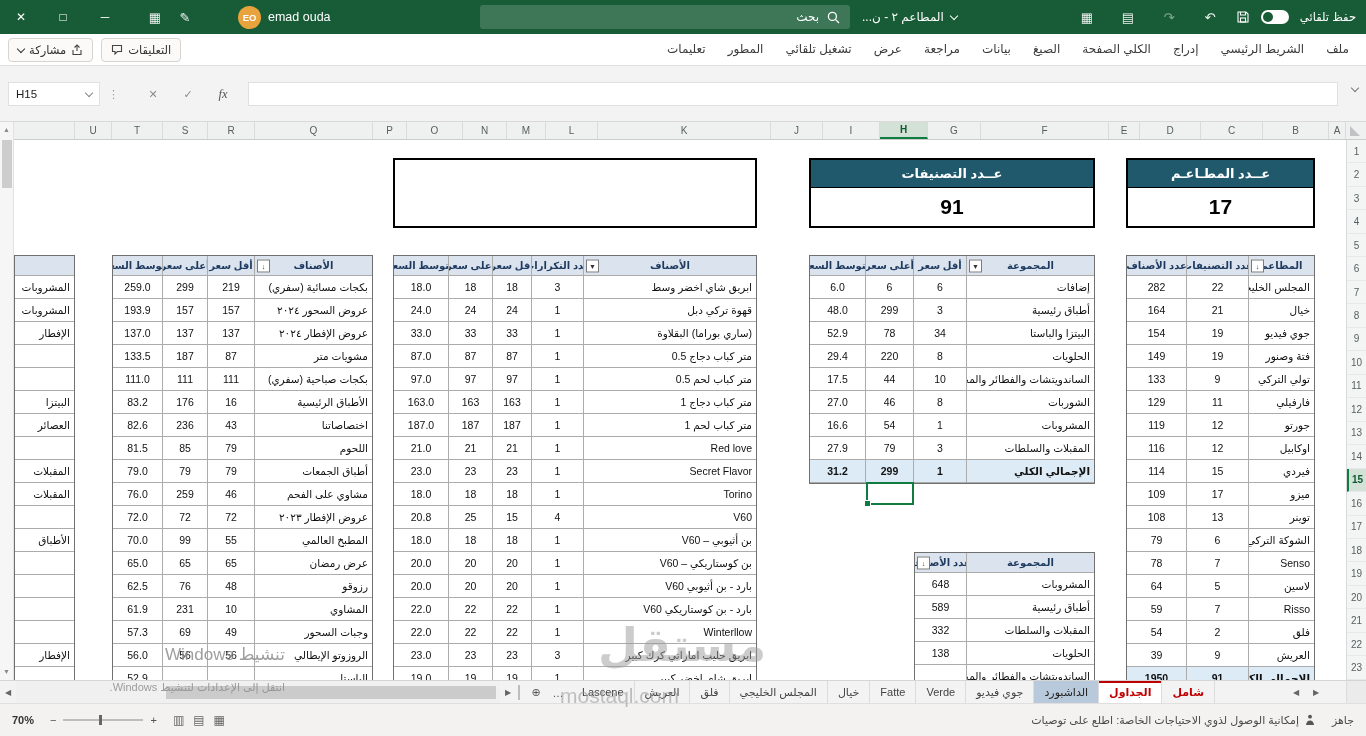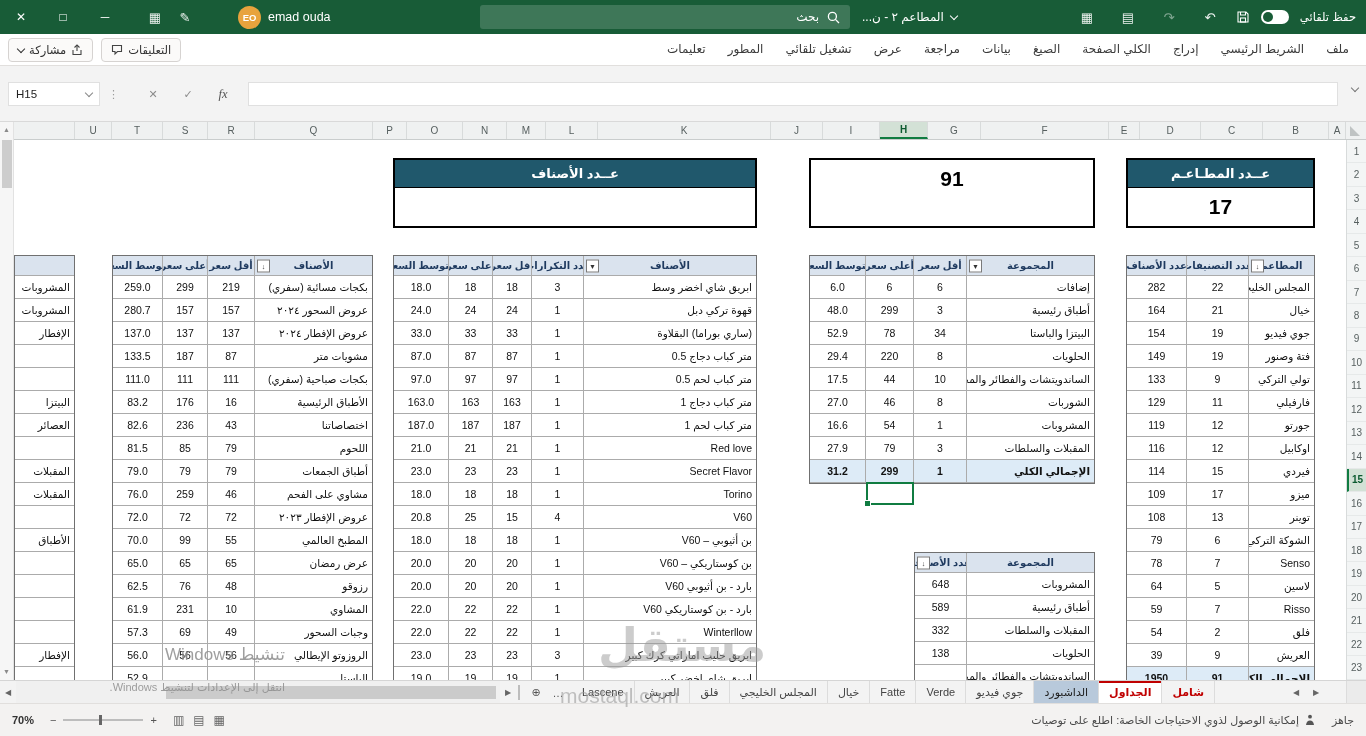--- a/index.html
+++ b/index.html
@@ -254,23 +254,23 @@
 
 <div class="vsb">
   <div class="sbtn">▲</div>
   <div class="vthumb"></div>
   <div class="sbtn down">▼</div>
 </div>
 
 <div class="canvas">
 
   <div class="kpi" style="left:379px;top:18px;width:364px">
-    <div class="kt">عــدد الأصناف</div>
   </div>
   <div class="kpi" style="left:795px;top:18px;width:286px">
+    <div class="kt">عــدد التصنيفات</div>
     <div class="kv">91</div>
   </div>
   <div class="kpi" style="left:1112px;top:18px;width:189px">
     <div class="kt">عــدد المطـاعـم</div>
     <div class="kv">17</div>
   </div>
 
   <div class="xtable" style="left:0;top:115px;width:61px">
     <div class="tr h hr">
         <div class="td" style="flex:1"></div>
@@ -350,21 +350,21 @@
           <div class="td name" style="width:118px">بكجات مسائية (سفري)</div>
           <div class="td" style="width:47px">219</div>
           <div class="td" style="width:45px">299</div>
           <div class="td" style="flex:1">259.0</div>
         </div>
 
         <div class="tr">
           <div class="td name" style="width:118px">عروض السحور ٢٠٢٤</div>
           <div class="td" style="width:47px">157</div>
           <div class="td" style="width:45px">157</div>
-          <div class="td" style="flex:1">280.7</div>
+          <div class="td" style="flex:1">193.9</div>
         </div>
 
         <div class="tr">
           <div class="td name" style="width:118px">عروض الإفطار ٢٠٢٤</div>
           <div class="td" style="width:47px">137</div>
           <div class="td" style="width:45px">137</div>
           <div class="td" style="flex:1">137.0</div>
         </div>
 
         <div class="tr">

